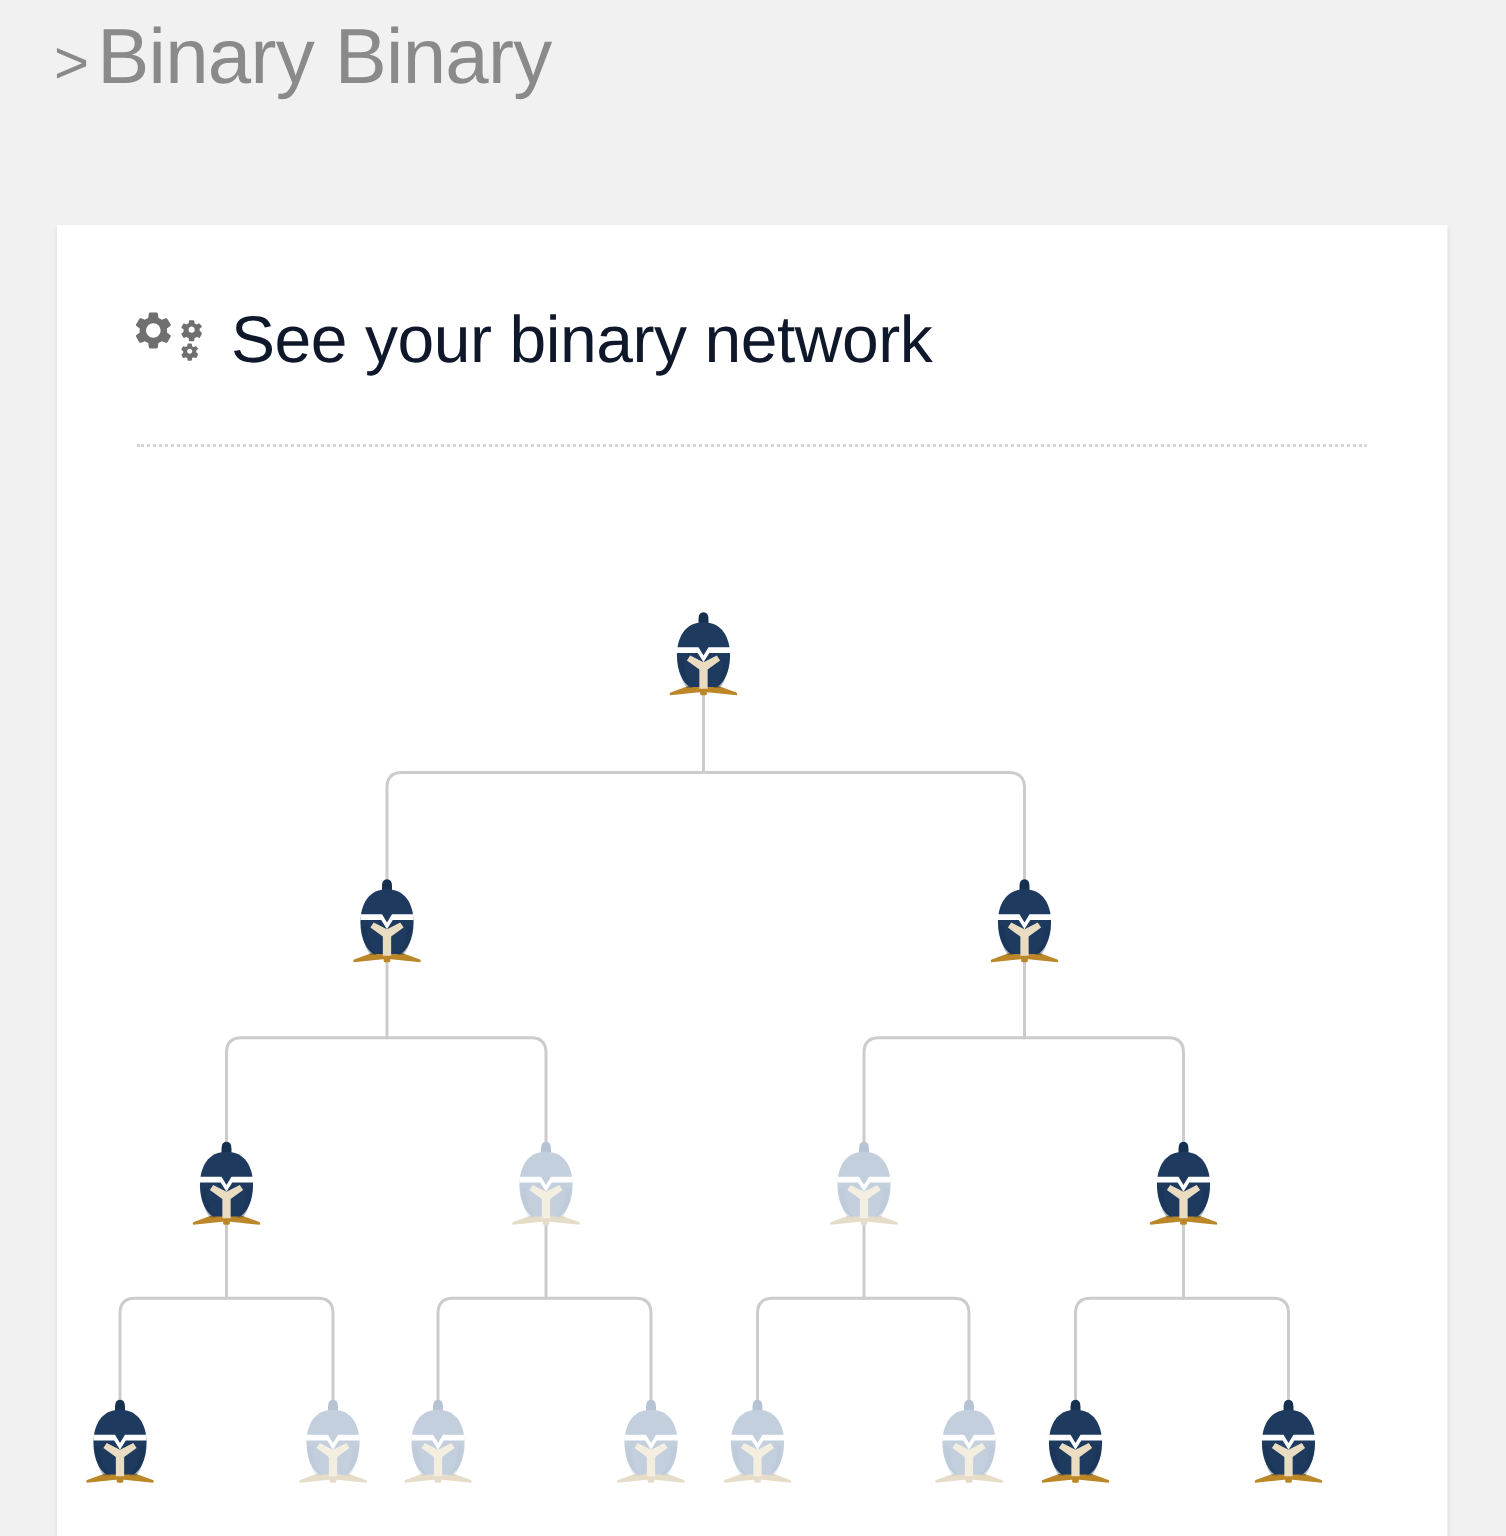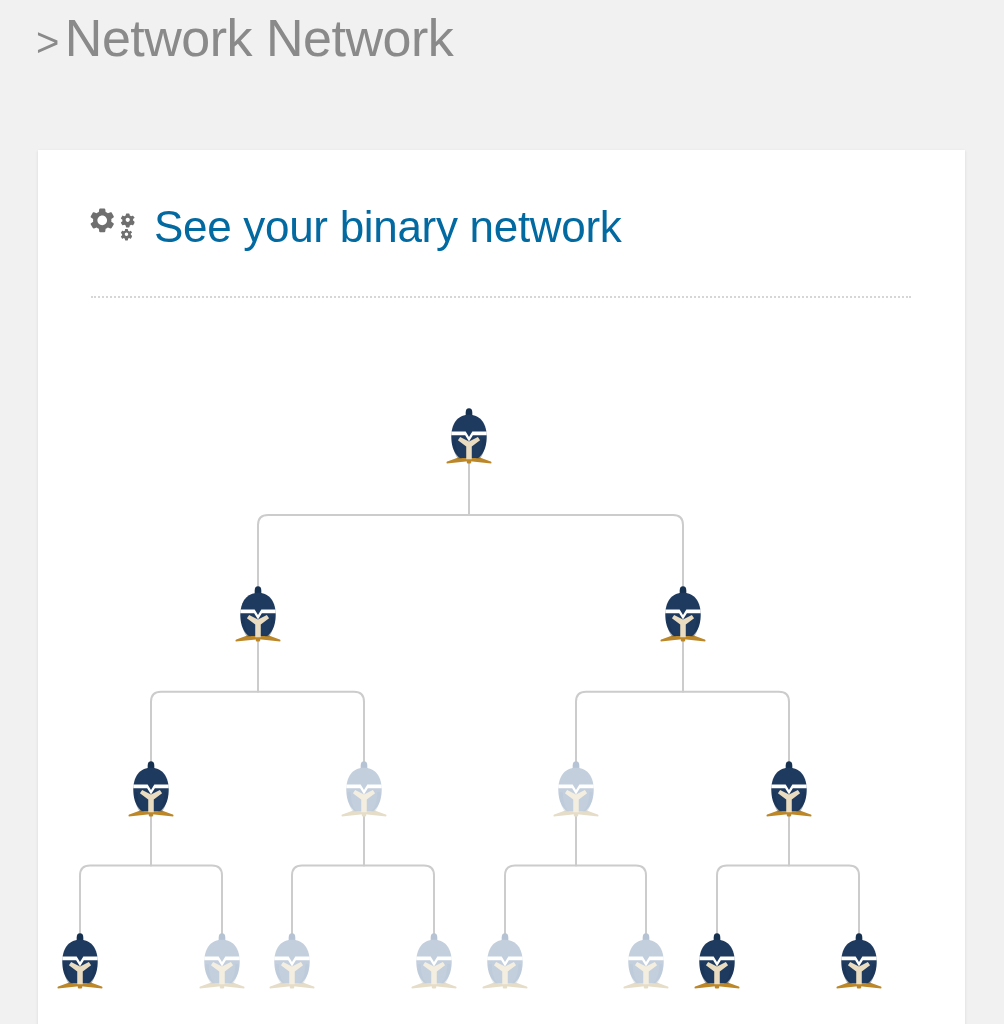--- a/index.html
+++ b/index.html
@@ -59,21 +59,21 @@
   }
   .cogs-icon {
     width: 54px;
     height: 50px;
     margin-right: 10px;
     flex: 0 0 auto;
     display: block;
   }
   .card-title {
     font-size: 44px;
-    color: #0369a1;
+    color: #0f172a;
     font-weight: 400;
     letter-spacing: -0.3px;
     line-height: 1;
   }
 
   .divider {
     position: absolute;
     left: 53px;
     top: 146px;
     width: 820px;
@@ -97,21 +97,21 @@
     height: 62px;
     transform: translate(-50%, -50%);
   }
   .node svg { display: block; width: 100%; height: 100%; }
 </style>
 </head>
 <body>
 
 <div class="page-title">
   <span class="chev">&gt;</span>
-  <span class="ttl">Network Network</span>
+  <span class="ttl">Binary Binary</span>
 </div>
 
 <div class="card">
 
   <div class="card-header">
     <svg class="cogs-icon" viewBox="0 0 640 512">
       <path fill="#6f6f6f" d="M252.1 192.6c1-5 1.6-10.1 1.6-15.4s-.6-10.4-1.6-15.4l26.1-19.5c4.4-3.3 5.6-9.4 2.8-14.2l-24.7-42.8c-2.8-4.8-8.7-6.8-13.8-4.8l-30.7 12.4c-8.1-6.2-16.9-11.4-26.5-15.2l-4.6-32.6c-.8-5.5-5.5-9.6-11-9.6h-49.4c-5.5 0-10.2 4.1-11 9.6l-4.6 32.6c-9.6 3.8-18.4 9-26.5 15.2L47.5 80.5c-5.1-2-11-0-13.8 4.8L9 128.1c-2.8 4.8-1.6 10.9 2.8 14.2l26.1 19.5c-1 5-1.6 10.1-1.6 15.4s.6 10.4 1.6 15.4L11.8 212.1c-4.4 3.3-5.6 9.4-2.8 14.2l24.7 42.8c2.8 4.8 8.7 6.8 13.8 4.8l30.7-12.4c8.1 6.2 16.9 11.4 26.5 15.2l4.6 32.6c.8 5.5 5.5 9.6 11 9.6h49.4c5.5 0 10.2-4.1 11-9.6l4.6-32.6c9.6-3.8 18.4-9 26.5-15.2l30.7 12.4c5.1 2 11 0 13.8-4.8l24.7-42.8c2.8-4.8 1.6-10.9-2.8-14.2l-26.1-19.5zM144.9 234.3c-31.6 0-57.2-25.6-57.2-57.2s25.6-57.2 57.2-57.2 57.2 25.6 57.2 57.2-25.6 57.2-57.2 57.2z"></path>
       <path fill="#6f6f6f" d="M622.8 83.1l-17.9-13.4c.7-3.4 1.1-6.9 1.1-10.5s-.4-7.1-1.1-10.5l17.9-13.4c3-2.3 3.8-6.4 1.9-9.7L607.8 6.4c-1.9-3.3-6-4.7-9.4-3.3l-21 8.5c-5.5-4.3-11.6-7.8-18.2-10.4l-3.1-22.3C555.6 -25.7 552.4 -29 548.6 -29h-33.8c-3.8 0-7 2.8-7.5 6.6l-3.1 22.3c-6.6 2.6-12.6 6.1-18.2 10.4l-21-8.5c-3.5-1.4-7.5 0-9.4 3.3l-16.9 29.2c-1.9 3.3-1.1 7.4 1.9 9.7l17.9 13.4c-.7 3.4-1.1 6.9-1.1 10.5s.4 7.1 1.1 10.5l-17.9 13.4c-3 2.3-3.8 6.4-1.9 9.7l16.9 29.2c1.9 3.3 6 4.7 9.4 3.3l21-8.5c5.5 4.3 11.6 7.8 18.2 10.4l3.1 22.3c.5 3.8 3.7 6.6 7.5 6.6h33.8c3.8 0 7-2.8 7.5-6.6l3.1-22.3c6.6-2.6 12.6-6.1 18.2-10.4l21 8.5c3.5 1.4 7.5 0 9.4-3.3l16.9-29.2c1.9-3.3 1.1-7.4-1.9-9.7zM531.7 87.8c-15.8 0-28.6-12.8-28.6-28.6s12.8-28.6 28.6-28.6 28.6 12.8 28.6 28.6-12.8 28.6-28.6 28.6z" transform="translate(-10,120) scale(0.86)"></path>
       <path fill="#6f6f6f" d="M622.8 83.1l-17.9-13.4c.7-3.4 1.1-6.9 1.1-10.5s-.4-7.1-1.1-10.5l17.9-13.4c3-2.3 3.8-6.4 1.9-9.7L607.8 6.4c-1.9-3.3-6-4.7-9.4-3.3l-21 8.5c-5.5-4.3-11.6-7.8-18.2-10.4l-3.1-22.3C555.6 -25.7 552.4 -29 548.6 -29h-33.8c-3.8 0-7 2.8-7.5 6.6l-3.1 22.3c-6.6 2.6-12.6 6.1-18.2 10.4l-21-8.5c-3.5-1.4-7.5 0-9.4 3.3l-16.9 29.2c-1.9 3.3-1.1 7.4 1.9 9.7l17.9 13.4c-.7 3.4-1.1 6.9-1.1 10.5s.4 7.1 1.1 10.5l-17.9 13.4c-3 2.3-3.8 6.4-1.9 9.7l16.9 29.2c1.9 3.3 6 4.7 9.4 3.3l21-8.5c5.5 4.3 11.6 7.8 18.2 10.4l3.1 22.3c.5 3.8 3.7 6.6 7.5 6.6h33.8c3.8 0 7-2.8 7.5-6.6l3.1-22.3c6.6-2.6 12.6-6.1 18.2-10.4l21 8.5c3.5 1.4 7.5 0 9.4-3.3l16.9-29.2c1.9-3.3 1.1-7.4-1.9-9.7zM531.7 87.8c-15.8 0-28.6-12.8-28.6-28.6s12.8-28.6 28.6-28.6 28.6 12.8 28.6 28.6-12.8 28.6-28.6 28.6z" transform="translate(60,300) scale(0.70)"></path>
     </svg>

